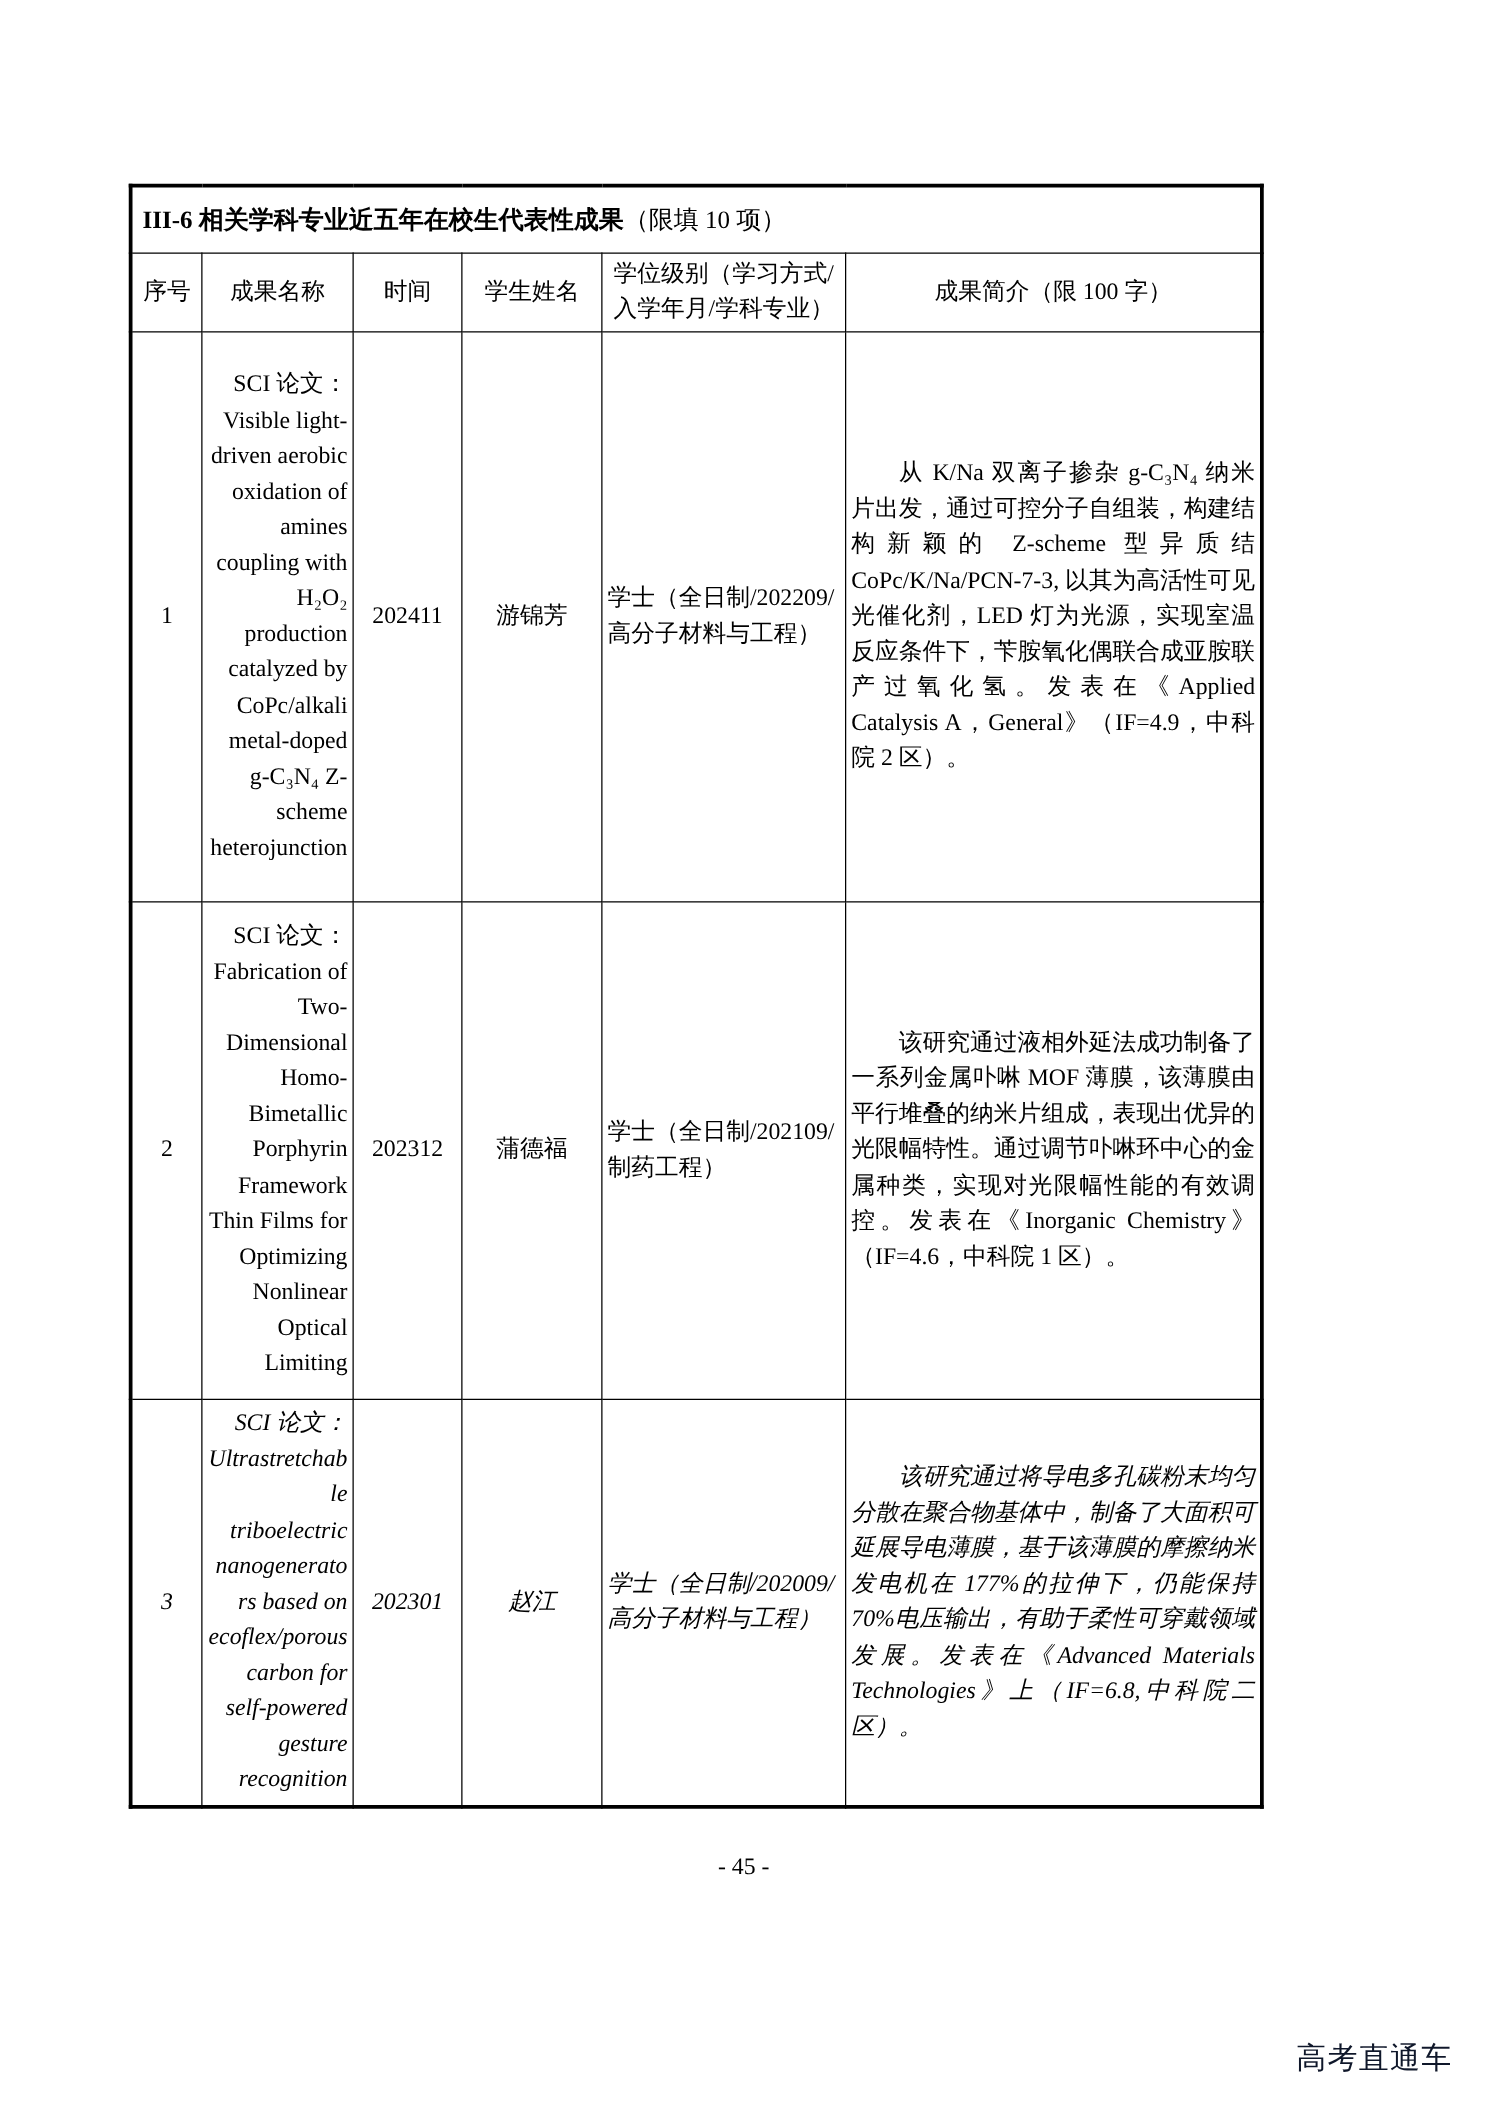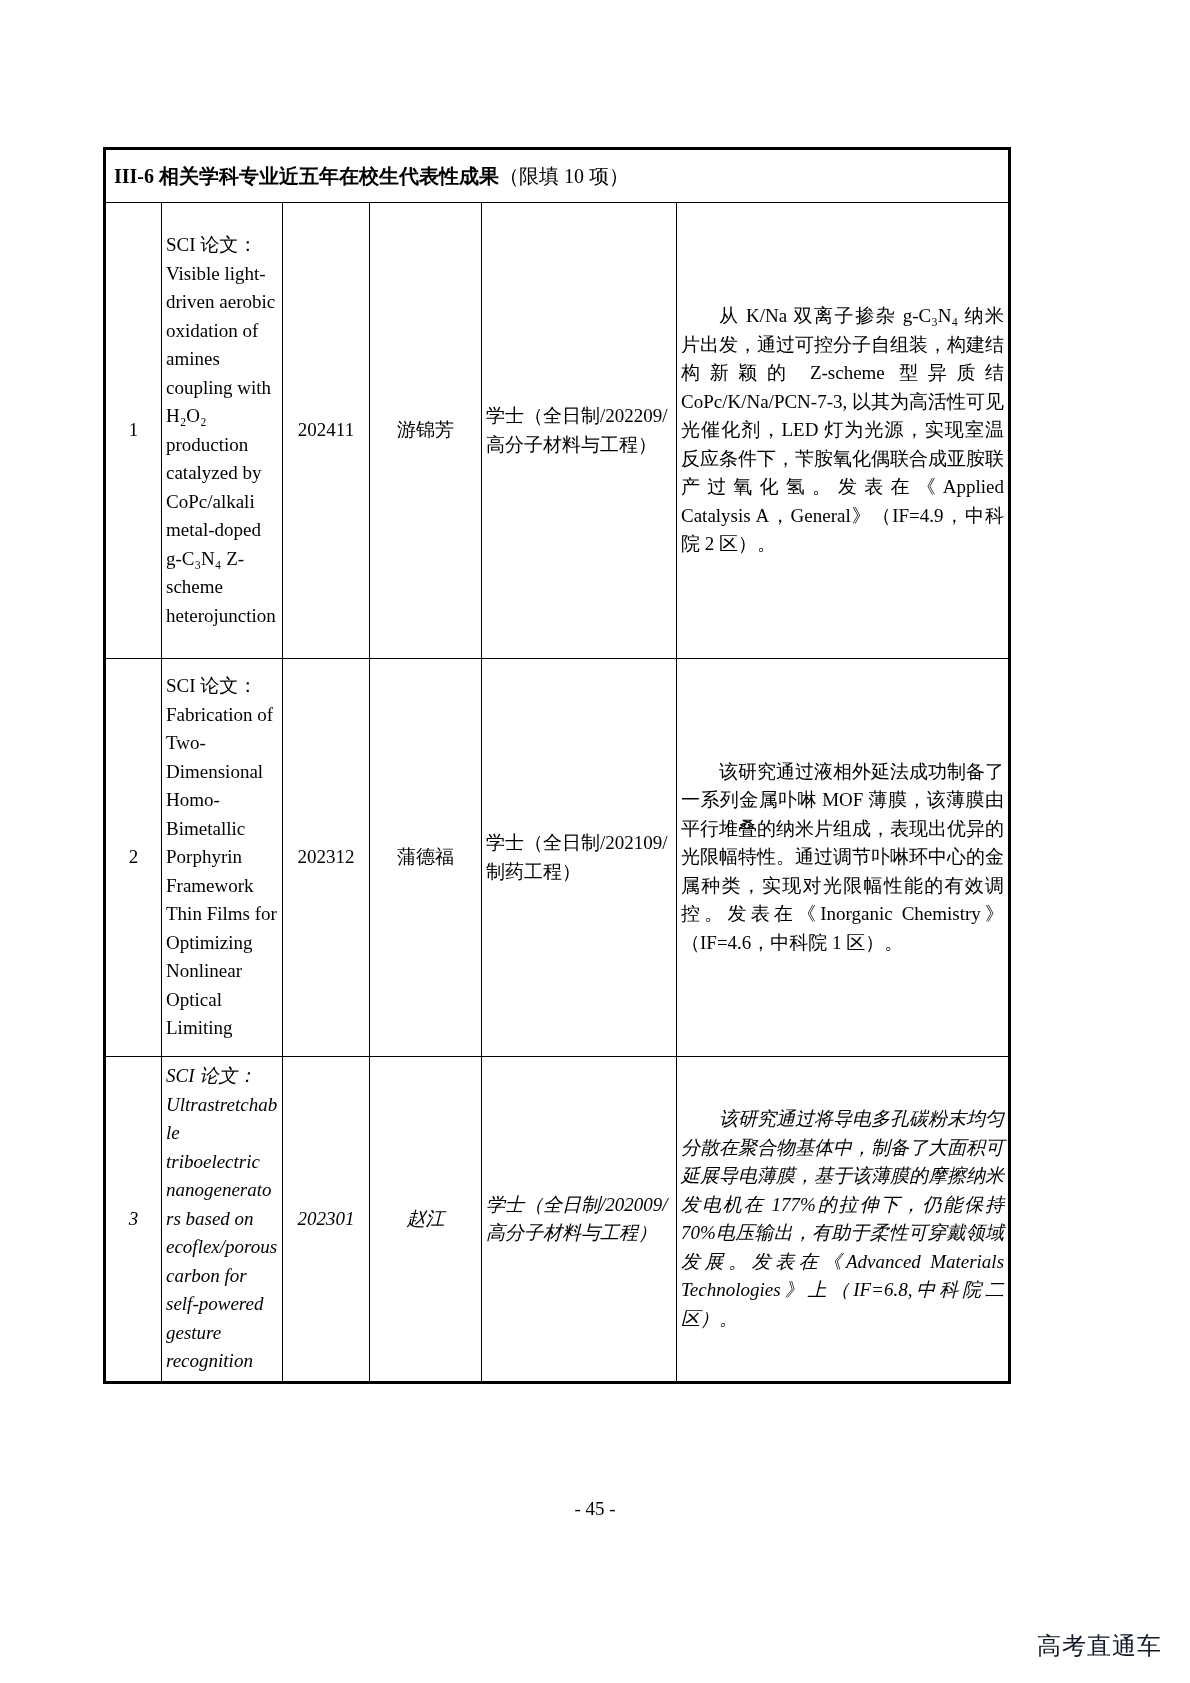--- a/index.html
+++ b/index.html
@@ -41,21 +41,21 @@
   }
   .title-bold { font-weight: bold; }
   .header-row th {
     height: 58px;
     text-align: center;
   }
   .c-no, .c-time, .c-student {
     text-align: center;
   }
   .c-name {
-    text-align: left;
+    text-align: right;
     word-wrap: break-word;
     overflow-wrap: break-word;
     padding: 2px 2px;
   }
   .c-degree {
     padding: 2px 4px;
   }
   .c-summary {
     text-align: justify;
     text-indent: 2em;
@@ -64,21 +64,20 @@
   tr.r1 td { height: 451px; }
   tr.r2 td { height: 393px; }
   tr.r3 td { height: 320px; font-style: italic; }
   .page-footer {
     position: absolute;
     top: 1483px;
     left: 0;
     width: 100%;
     text-align: center;
     font-size: 19px;
-    margin-top: 15px;
   }
   .watermark {
     position: absolute;
     top: 1630px;
     right: 28px;
     font-size: 24px;
     color: #0f172a;
     font-family: "Liberation Sans", sans-serif;
     letter-spacing: 1px;
   }
@@ -93,20 +92,28 @@
     <col style="width:87px">
     <col style="width:112px">
     <col style="width:195px">
     <col style="width:333px">
   </colgroup>
   <tbody>
     <tr class="title-row">
       <td colspan="6">
         <span class="title-bold">III-6 相关学科专业近五年在校生代表性成果</span><span>（限填 10 项）</span>
       </td>
+    </tr>
+    <tr class="header-row">
+      <th>序号</th>
+      <th>成果名称</th>
+      <th>时间</th>
+      <th>学生姓名</th>
+      <th>学位级别（学习方式/入学年月/学科专业）</th>
+      <th>成果简介（限 100 字）</th>
     </tr>
     <tr class="r1">
       <td class="c-no">1</td>
       <td class="c-name">SCI 论文： Visible light-driven aerobic oxidation of amines coupling with H₂O₂ production catalyzed by CoPc/alkali metal-doped g-C₃N₄ Z-scheme heterojunction</td>
       <td class="c-time">202411</td>
       <td class="c-student">游锦芳</td>
       <td class="c-degree">学士（全日制/202209/高分子材料与工程）</td>
       <td class="c-summary">从 K/Na 双离子掺杂 g-C₃N₄ 纳米片出发，通过可控分子自组装，构建结构新颖的 Z-scheme 型异质结 CoPc/K/Na/PCN-7-3, 以其为高活性可见光催化剂，LED 灯为光源，实现室温反应条件下，苄胺氧化偶联合成亚胺联产过氧化氢。发表在《Applied Catalysis A，General》（IF=4.9，中科院 2 区）。</td>
     </tr>
     <tr class="r2">

